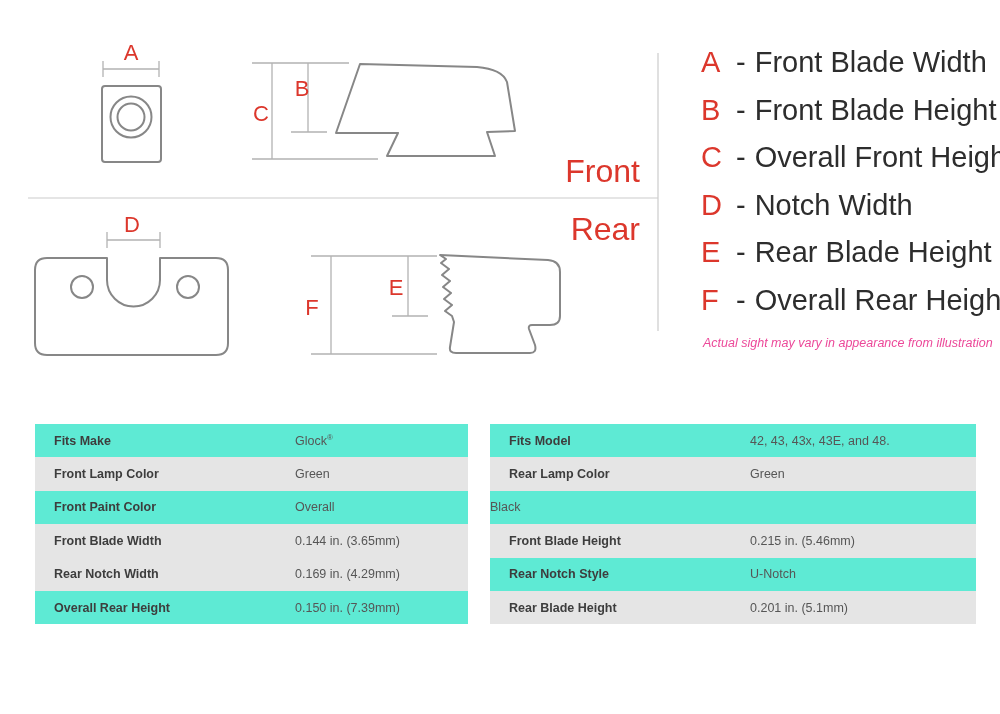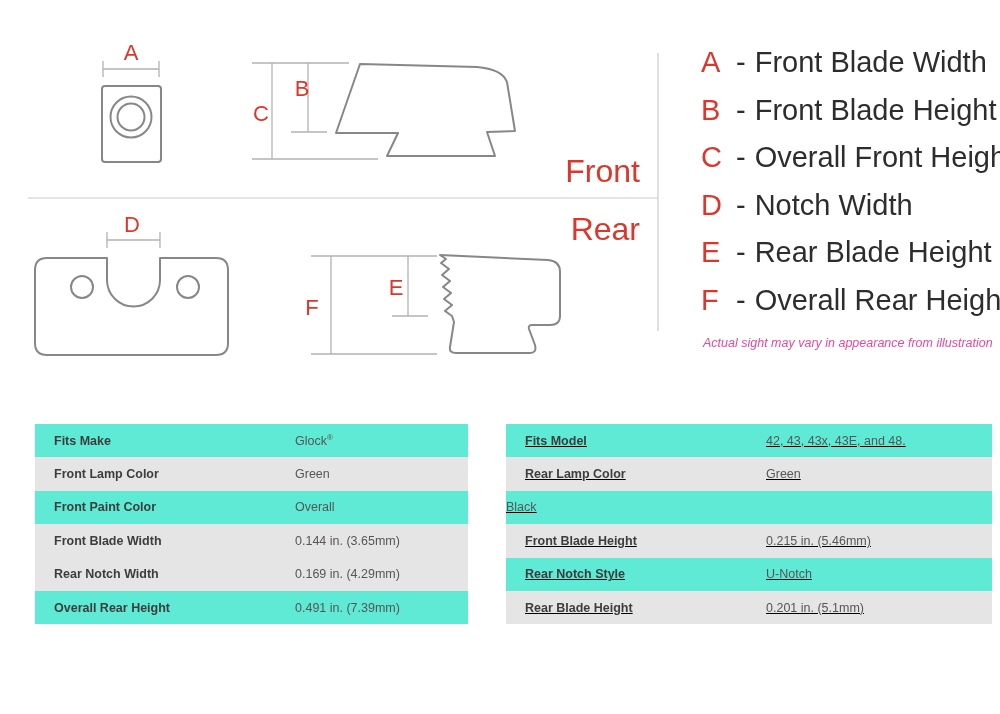--- a/index.html
+++ b/index.html
@@ -22,21 +22,21 @@
   .legend-letter { color:#dc372c; min-width:33px; }
   .legend-sep { margin:0 9px 0 2px; color:#2d2d2d; }
   .legend-desc { white-space:nowrap; }
   .disclaimer {
     position:absolute; left:703px; top:336px; width:280px;
     font-size:12.5px; font-style:italic; color:#ec4899; white-space:nowrap;
   }
   
   .spec-table { position:absolute; top:424px; }
   .spec-table.left  { left:35px;  width:433px; }
-  .spec-table.right { left:506px; width:486px;text-decoration:underline; }
+  .spec-table.right { left:490px; width:486px; }
   .spec-row { display:flex; align-items:center; height:33.4px; background:#e5e5e5; }
   .spec-row.stripe { background:#5eead4; }
   .cell.label {
     flex:0 0 241px; padding-left:19px; box-sizing:content-box;
     font-size:12.5px; font-weight:bold; color:#3d3d3d;
   }
   .cell.value { font-size:12.5px; color:#565656; }
   .cell.value sup { font-size:8px; }
 </style>
 </head>
@@ -161,21 +161,21 @@
     <div class="spec-row">
       <span class="cell label">Front Blade Width</span>
       <span class="cell value">0.144 in. (3.65mm)</span>
     </div>
     <div class="spec-row">
       <span class="cell label">Rear Notch Width</span>
       <span class="cell value">0.169 in. (4.29mm)</span>
     </div>
     <div class="spec-row stripe">
       <span class="cell label">Overall Rear Height</span>
-      <span class="cell value">0.491 in. (7.39mm)</span>
+      <span class="cell value">0.150 in. (7.39mm)</span>
     </div>
   </div>
 
   <div class="spec-table right">
     <div class="spec-row stripe">
       <span class="cell label">Fits Model</span>
       <span class="cell value">42, 43, 43x, 43E, and 48.</span>
     </div>
     <div class="spec-row">
       <span class="cell label">Rear Lamp Color</span>

